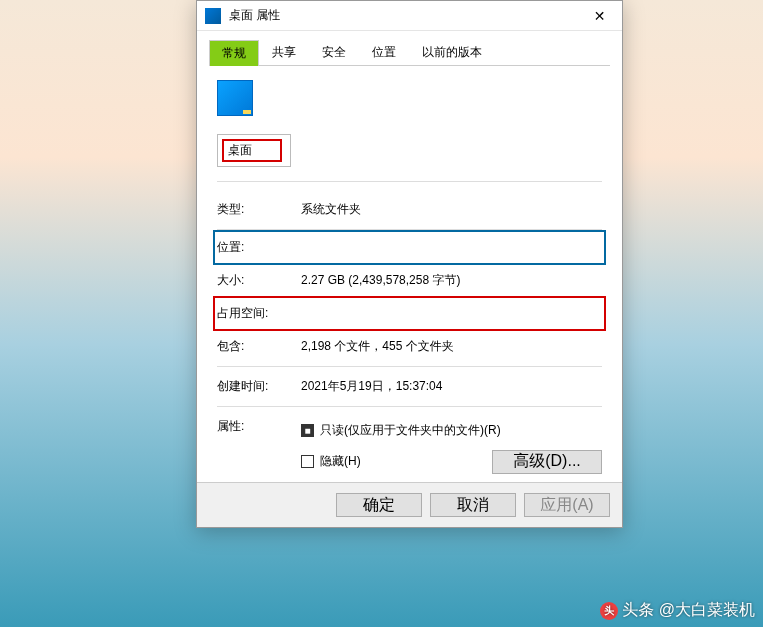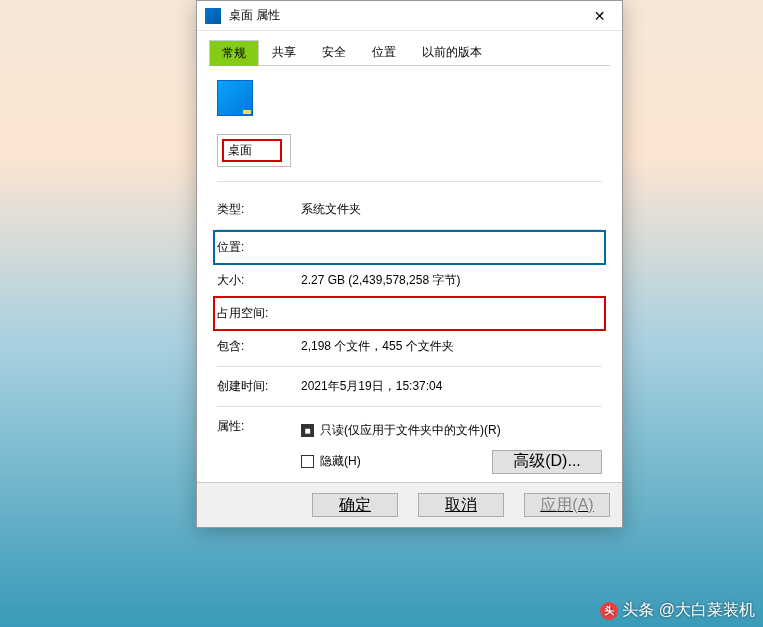--- a/index.html
+++ b/index.html
@@ -177,23 +177,22 @@
       font-size: 16px;
       cursor: pointer;
       font-family: inherit;
     }
     .btn[disabled] { color: #888; cursor: default; }
     .footer {
       border-top: 1px solid #ccc;
       padding: 10px 12px;
       display: flex;
       justify-content: flex-end;
-      gap: 20px;
+      gap: 8px;
       background: #f0f0f0;
-      text-decoration: underline;
     }
     .hi-name { border: 2px solid #d40000; padding: 1px 28px 1px 4px; margin-left: -4px; }
     .hi-loc-row { border: 2px solid #0369a1; margin: -2px -4px; padding: 7px 2px; display:flex; }
     .hi-disk-row { border: 2px solid #d40000; margin: -2px -4px; padding: 7px 2px; display:flex; }
   </style>
 </head>
 <body>
 
 <div class="watermark">
   <span class="watermark-icon">头</span>

